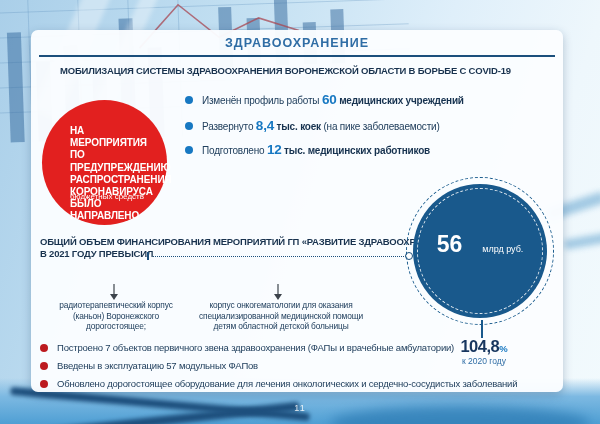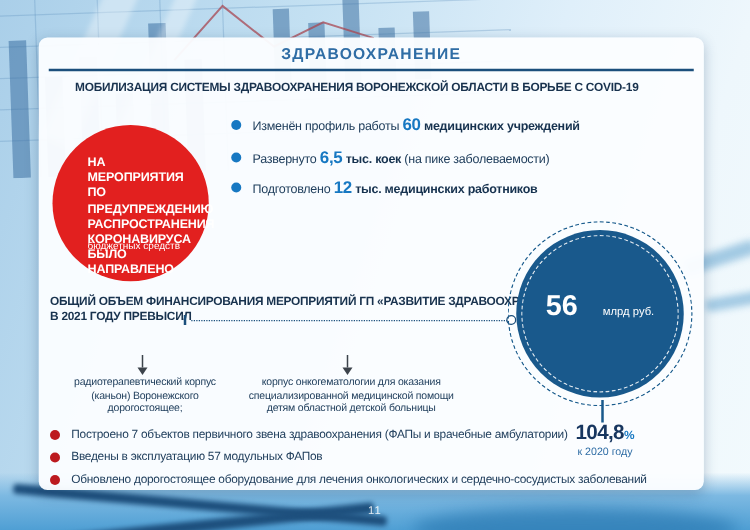--- a/index.html
+++ b/index.html
@@ -130,21 +130,21 @@
     <div class="rc-note">бюджетных средств</div>
   </div>
 
   <div class="bullets1">
     <div class="b1row" style="top:0;">
       <span class="dot-blue"></span>
       <span class="b1text"><span>Изменён профиль работы </span><span class="num">60</span><span class="bbold"> медицинских учреждений</span><span></span></span>
     </div>
     <div class="b1row" style="top:26px;">
       <span class="dot-blue"></span>
-      <span class="b1text"><span>Развернуто </span><span class="num">6,5</span><span class="bbold"> тыс. коек</span><span> (на пике заболеваемости)</span></span>
+      <span class="b1text"><span>Развернуто </span><span class="num">8,4</span><span class="bbold"> тыс. коек</span><span> (на пике заболеваемости)</span></span>
     </div>
     <div class="b1row" style="top:50px;">
       <span class="dot-blue"></span>
       <span class="b1text"><span>Подготовлено </span><span class="num">12</span><span class="bbold"> тыс. медицинских работников</span><span></span></span>
     </div>
   </div>
 
   <div class="sec-title s2-l1">ОБЩИЙ ОБЪЕМ ФИНАНСИРОВАНИЯ МЕРОПРИЯТИЙ ГП «РАЗВИТИЕ ЗДРАВООХРАНЕНИЯ»</div>
   <div class="sec-title s2-l2">В 2021 ГОДУ ПРЕВЫСИЛ</div>
   <div class="leader-tick"></div>

